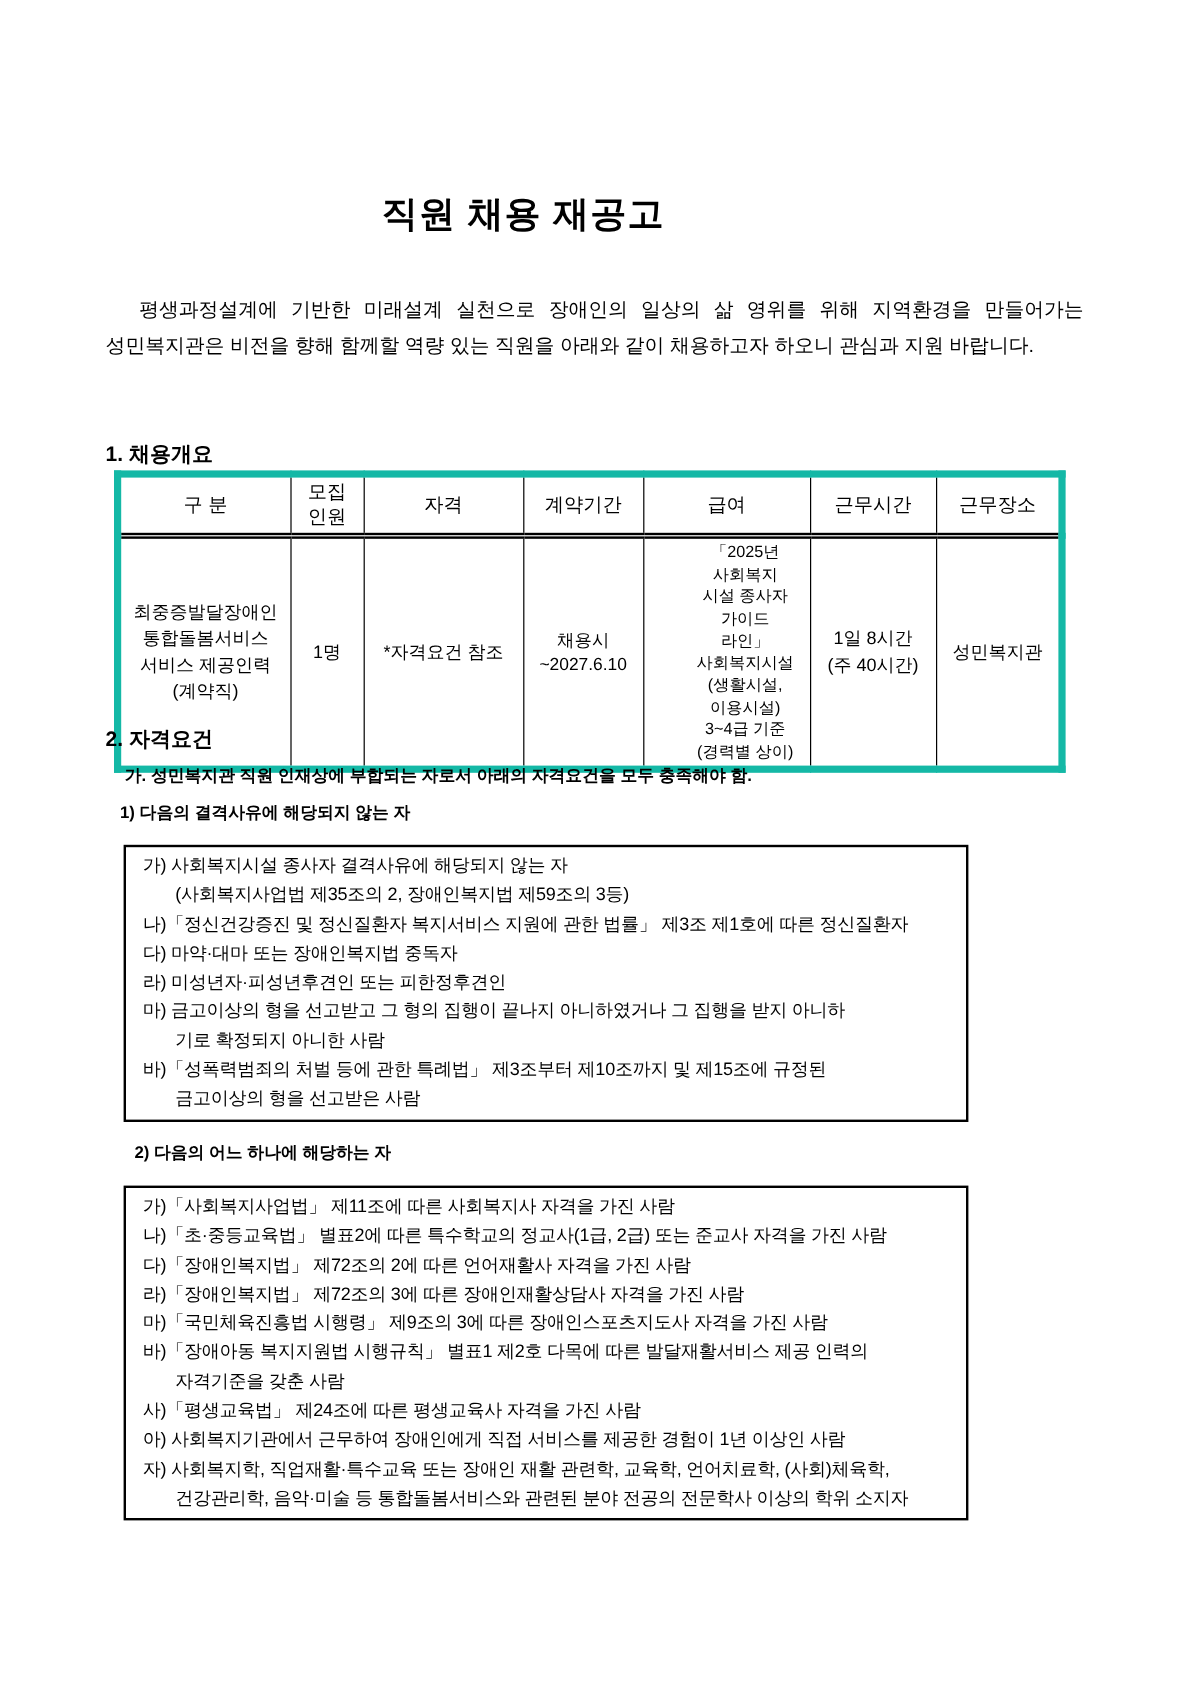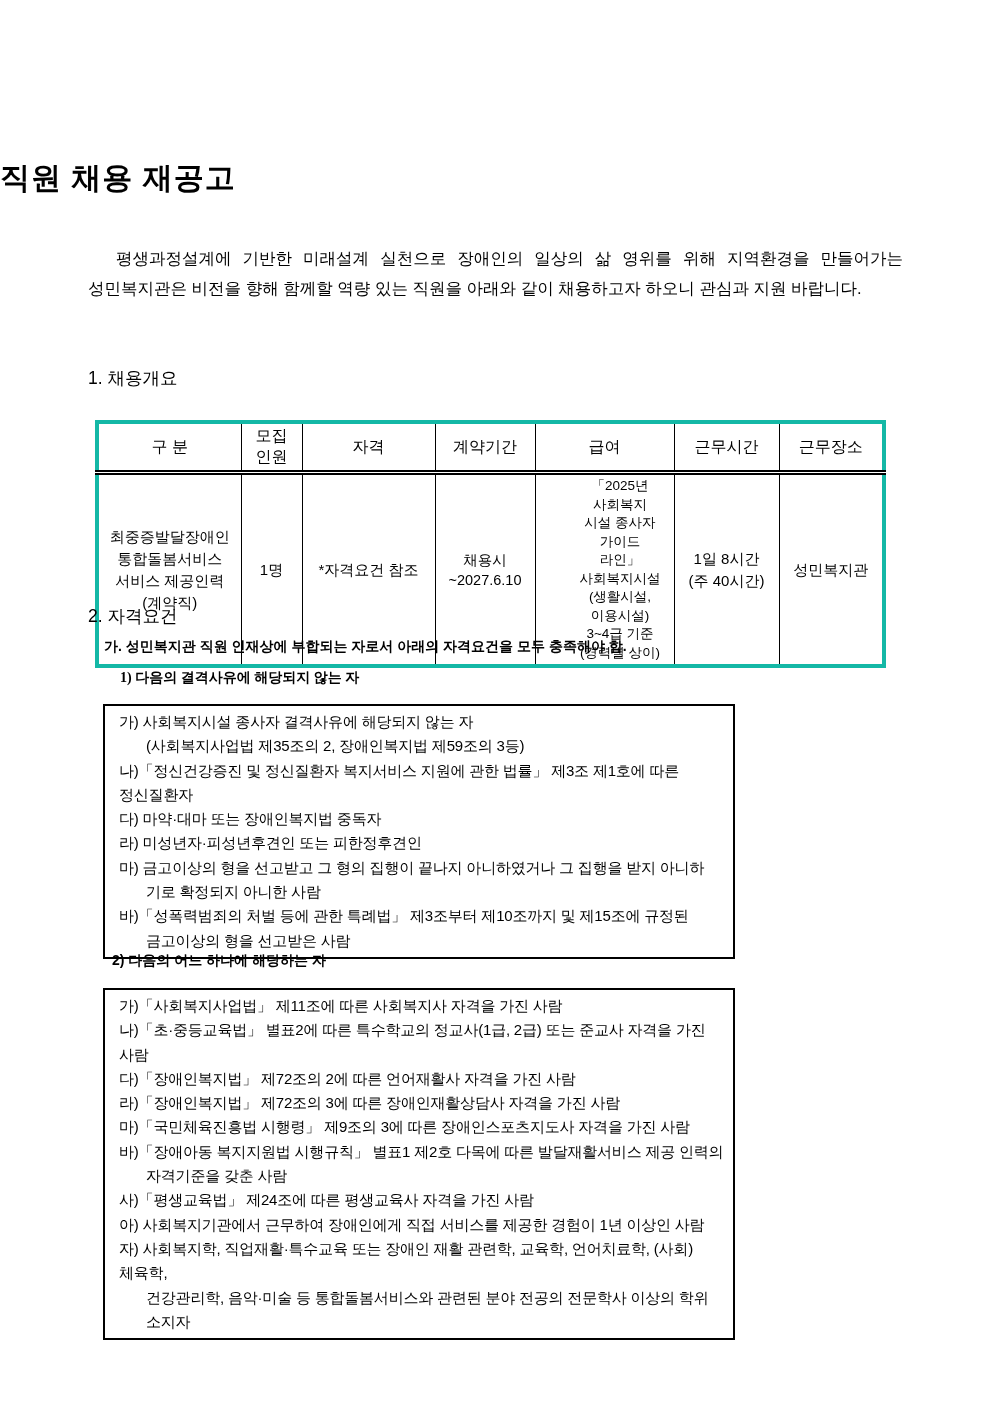--- a/index.html
+++ b/index.html
@@ -5,63 +5,63 @@
   html, body { margin: 0; padding: 0; background: #ffffff; }
   body {
     width: 992px; height: 1403px; position: relative;
     font-family: "Liberation Sans", sans-serif;
     color: #000;
   }
   .abs { position: absolute; }
 
   #doc-title {
     top: 158px; left: 0; width: 872px;
-    font-size: 30px; font-weight: bold;
+    text-align: center; font-size: 30px; font-weight: bold;
     letter-spacing: 1px;
   }
 
   #intro {
     top: 243px; left: 88px; width: 815px;
     font-size: 16.5px; line-height: 30px;
     text-align: justify; text-indent: 28px;
     word-break: keep-all;
   }
 
-  .sec-heading { font-size: 17.5px; font-weight: normal; }
+  .sec-heading { font-size: 17.5px; font-weight: bold; }
   #sec1-heading { top: 366px; left: 88px; }
   #sec2-heading { top: 604px; left: 88px; }
 
   .sub-heading { font-size: 14px; font-weight: bold; }
   #sec2-ga { top: 638px; left: 104px; }
-  #sec2-sub1 { top: 669px; left: 120px; font-family: Liberation Serif, serif; }
+  #sec2-sub1 { top: 669px; left: 100px; }
   #sec2-sub2 { top: 952px; left: 112px; text-align: center; }
 
   #recruit-table {
-    position: absolute; top: 420px; left: 95px;
+    position: absolute; top: 392px; left: 95px;
     width: 787px; table-layout: fixed;
-    border-collapse: collapse; border: 4px solid #14b8a6;
+    border-collapse: collapse; border: 6px solid #14b8a6;
   }
   #recruit-table th, #recruit-table td {
     border: 1px solid #000;
     text-align: center; vertical-align: middle;
     white-space: pre-line; padding: 2px 1px;
     font-weight: normal; word-break: keep-all;
   }
   #recruit-table thead th {
     height: 42px; font-size: 16px;
     border-bottom: 5px double #000;
   }
   #recruit-table tbody td {
     height: 116px; font-size: 15px; line-height: 22px;
   }
   #recruit-table td.salary-cell { font-size: 13.5px; line-height: 18.5px; padding-left: 32px; }
   #recruit-table td.contract-cell { font-size: 14.5px; line-height: 20px; }
 
   .reqbox {
-    left: 103px; width: 632px;
+    left: 103px; width: 704px;
     border: 2px solid #000;
     padding: 4px 0 4px 0;
     background: #fff;
     box-sizing: border-box;
   }
   #box1 { top: 704px; }
   #box2 { top: 988px; }
   .box-line {
     font-size: 15px; line-height: 24.3px;
     margin-left: 14px; margin-right: 4px;

